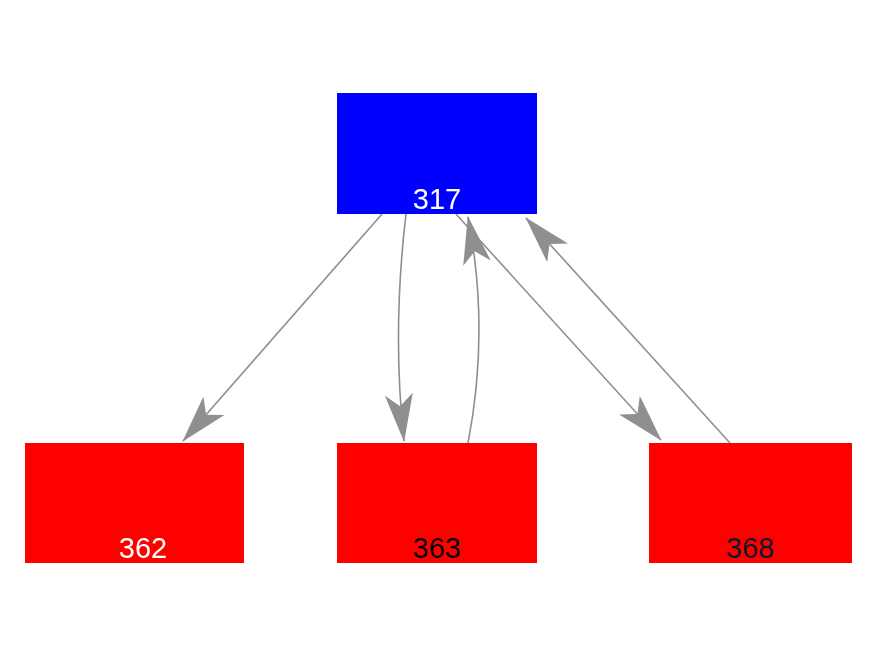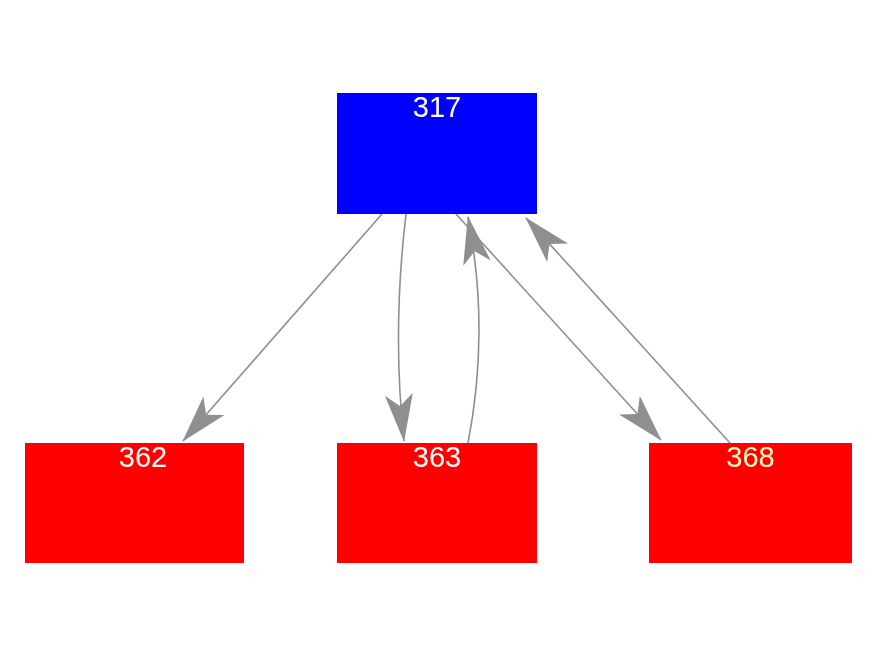--- a/index.html
+++ b/index.html
@@ -21,21 +21,21 @@
     width: 875px;
     height: 656px;
   }
   .edge {
     fill: none;
     stroke-width: 1.6px;
   }
   .node {
     position: absolute;
     display: flex;
-    align-items: flex-start;
+    align-items: flex-end;
     justify-content: center;
     font-size: 29px;
     line-height: 1;
     user-select: none;
   }
 </style>
 </head>
 <body>
 
 <div class="canvas" style="background: rgb(255, 255, 255);">
@@ -53,20 +53,20 @@
       <path d="M456,214 L661,440" class="edge" stroke="#8f8f8f" marker-end="url(#arrow)"></path>
       <path d="M730,443 L526,218" class="edge" stroke="#8f8f8f" marker-end="url(#arrow)"></path>
     </svg>
 
   <div class="node" style="left: 337px; top: 93px; width: 200px; height: 121px; background: rgb(0, 0, 255); color: rgb(255, 255, 255);">
     <span>317</span>
   </div>
   <div class="node" style="left: 25px; top: 443px; width: 202px; height: 120px; background: rgb(255, 0, 0); color: rgb(255, 255, 255); padding-left: 17px;">
     <span>362</span>
   </div>
-  <div class="node" style="left: 337px; top: 443px; width: 200px; height: 120px; background: rgb(255, 0, 0); color: #ffffff;">
+  <div class="node" style="left: 337px; top: 443px; width: 200px; height: 120px; background: rgb(255, 0, 0); color: #000000;">
     <span>363</span>
   </div>
-  <div class="node" style="left: 649px; top: 443px; width: 203px; height: 120px; background: rgb(255, 0, 0); color: #fef9c3;">
+  <div class="node" style="left: 649px; top: 443px; width: 203px; height: 120px; background: rgb(255, 0, 0); color: #0f172a;">
     <span>368</span>
   </div>
 
 </div>
 
 </body></html>

